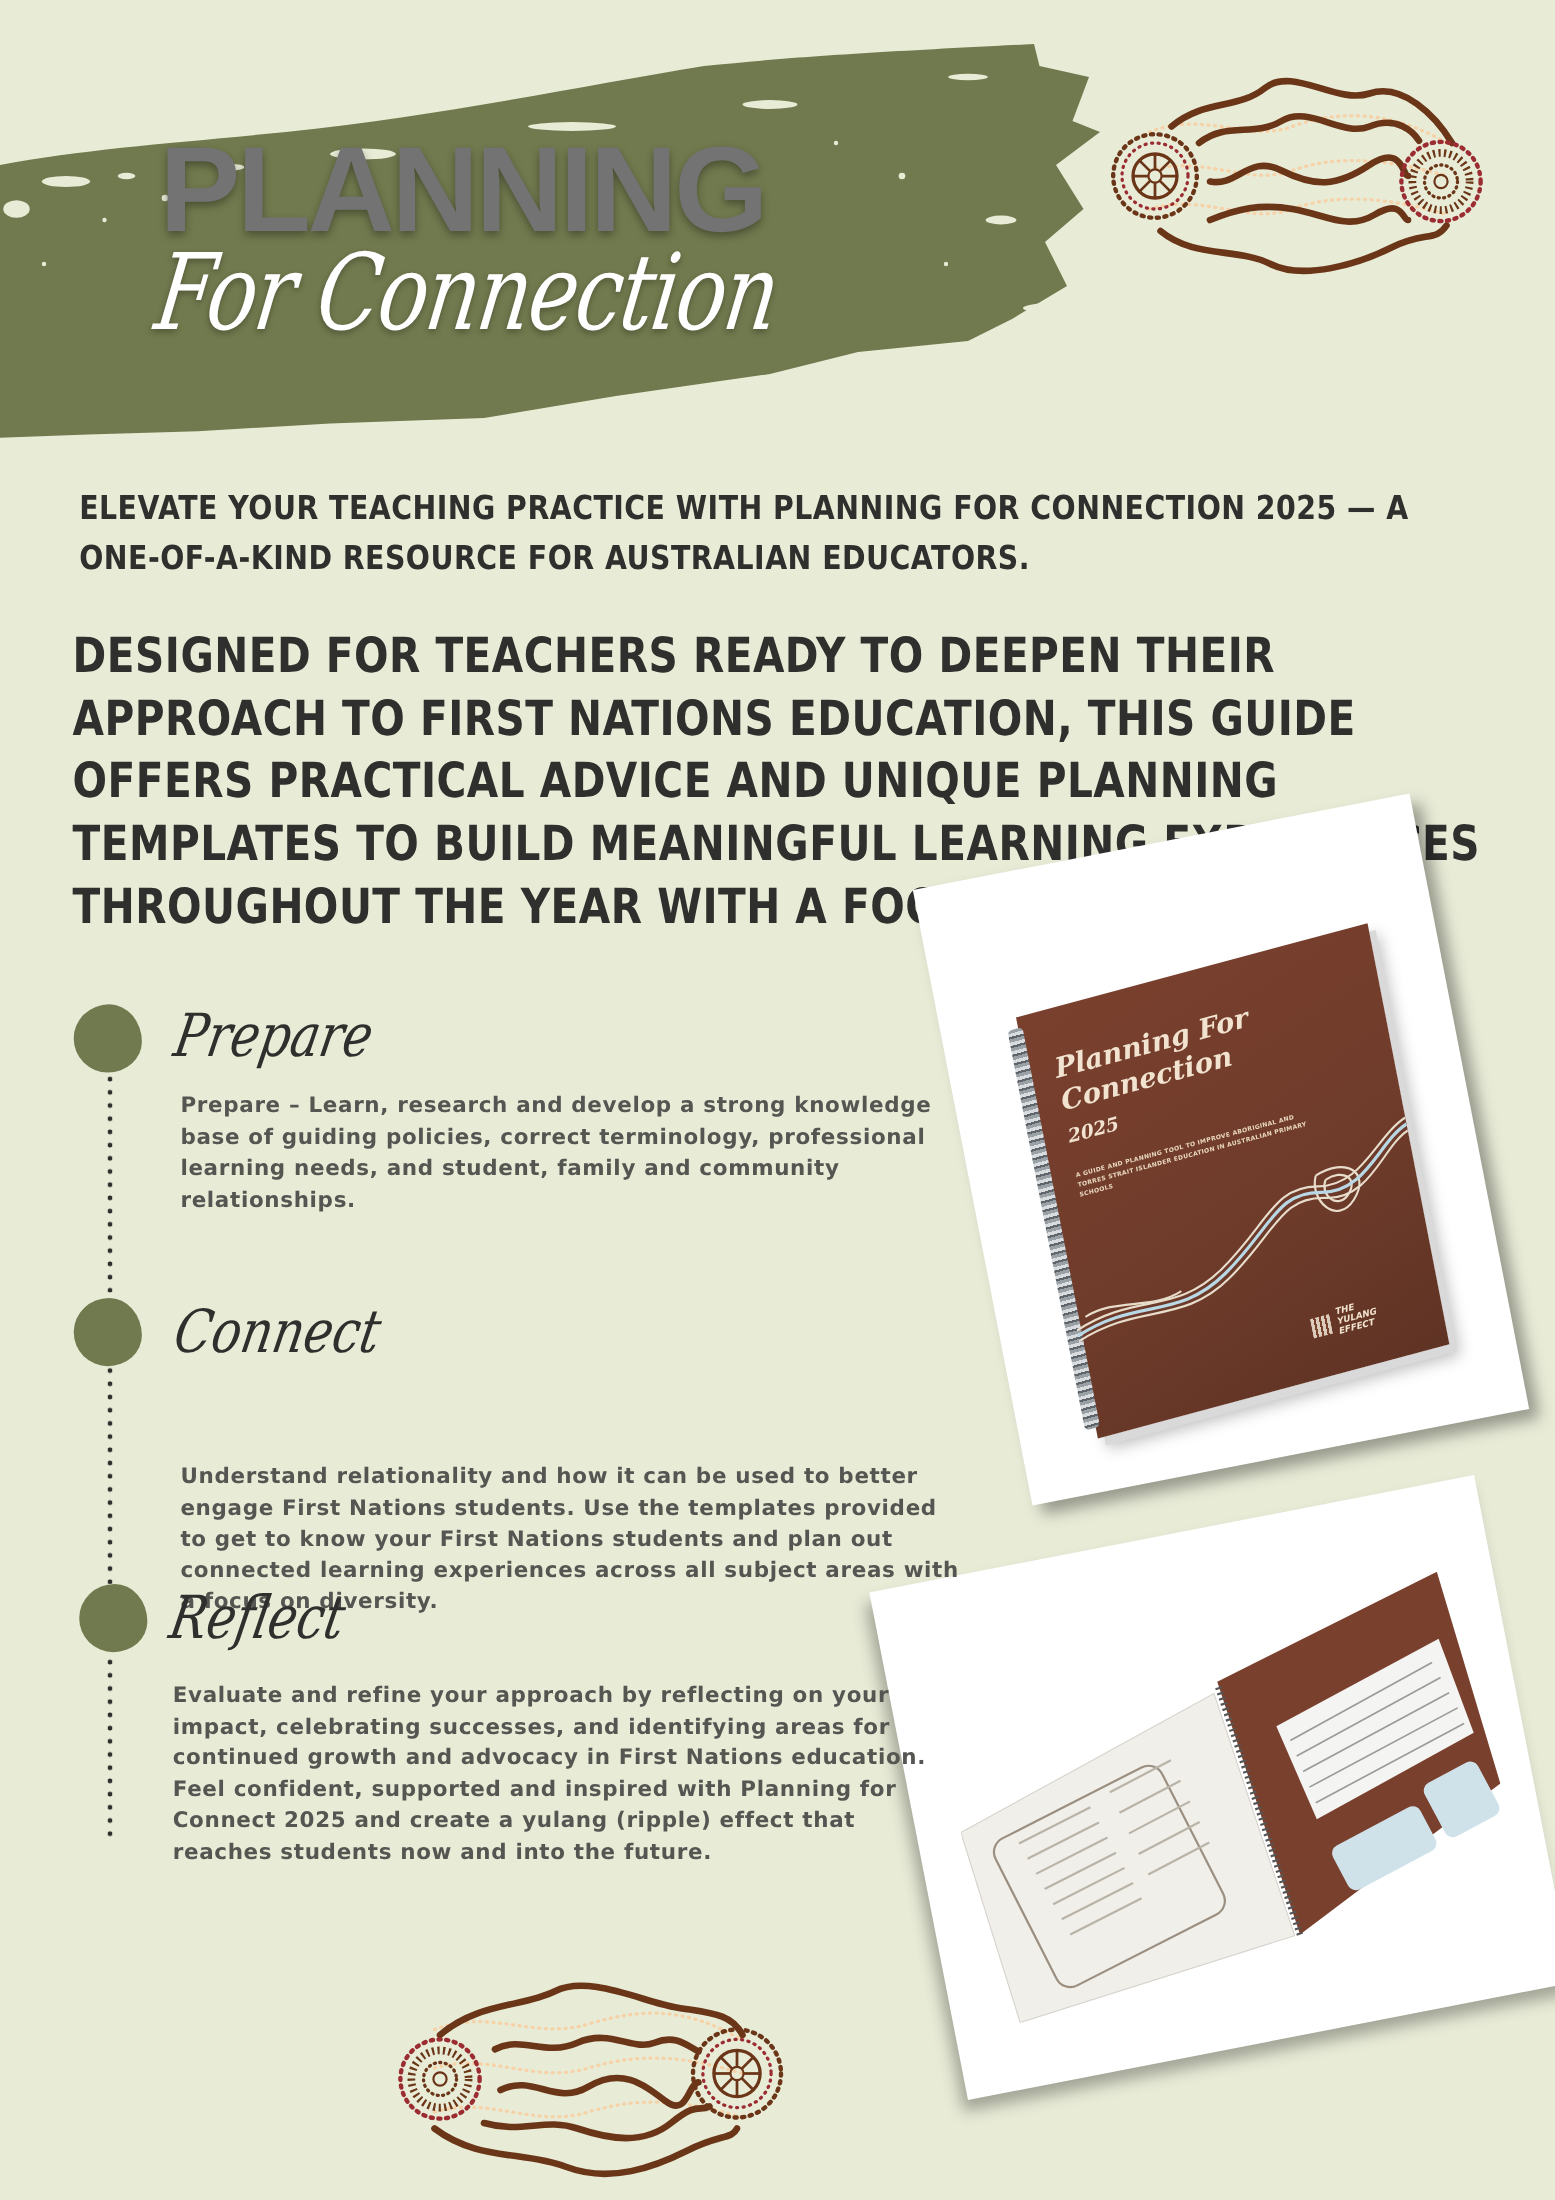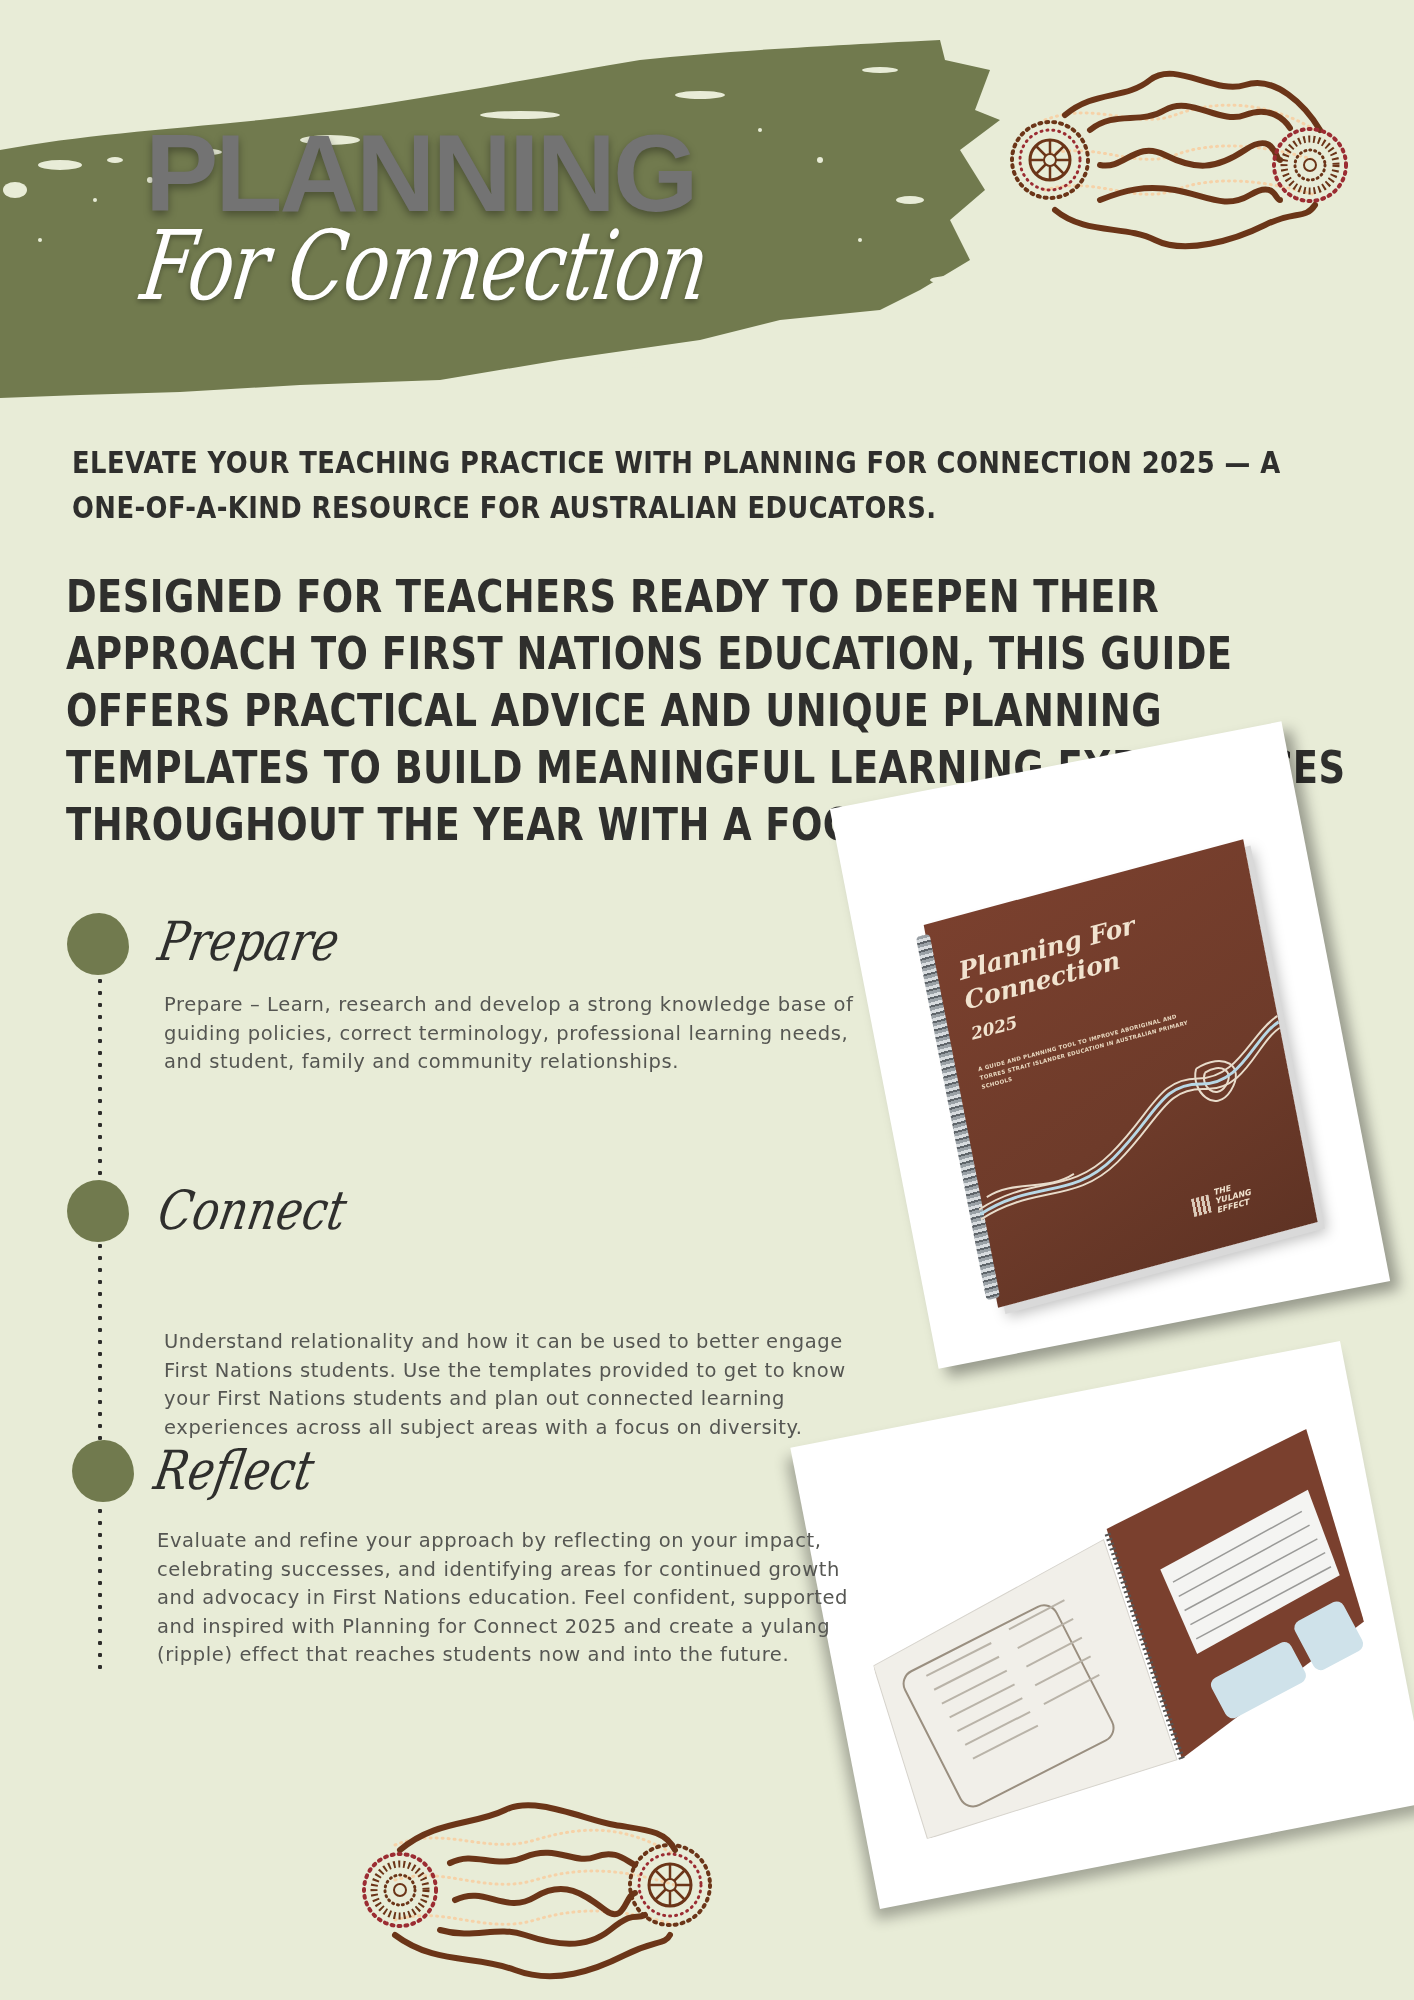--- a/index.html
+++ b/index.html
@@ -56,21 +56,21 @@
     border-radius:52% 48% 50% 50% / 50% 55% 45% 50%;
   }
   .step-title {
     position:absolute; font-family:"DejaVu Serif", serif; font-style:italic;
     font-size:54px; color:#2f2f2d; line-height:1;
     transform:skewX(-10deg) scaleX(0.82); transform-origin:left top;
   }
   .step-body {
     position:absolute; font-family:"DejaVu Sans", sans-serif;
     font-size:19.5px; line-height:28.5px; color:#555652; letter-spacing:0.6px;
-    font-weight:normal;
+    font-weight:bold;
   }
 
   
   .photo1 {
     left:880px; top:760px; width:460px; height:570px;
     transform:rotate(-11deg); transform-origin:center;
     background:#ffffff; box-shadow:8px 10px 14px rgba(0,0,0,0.35);
   }
   .photo2 {
     left:830px; top:1390px; width:560px; height:470px;

